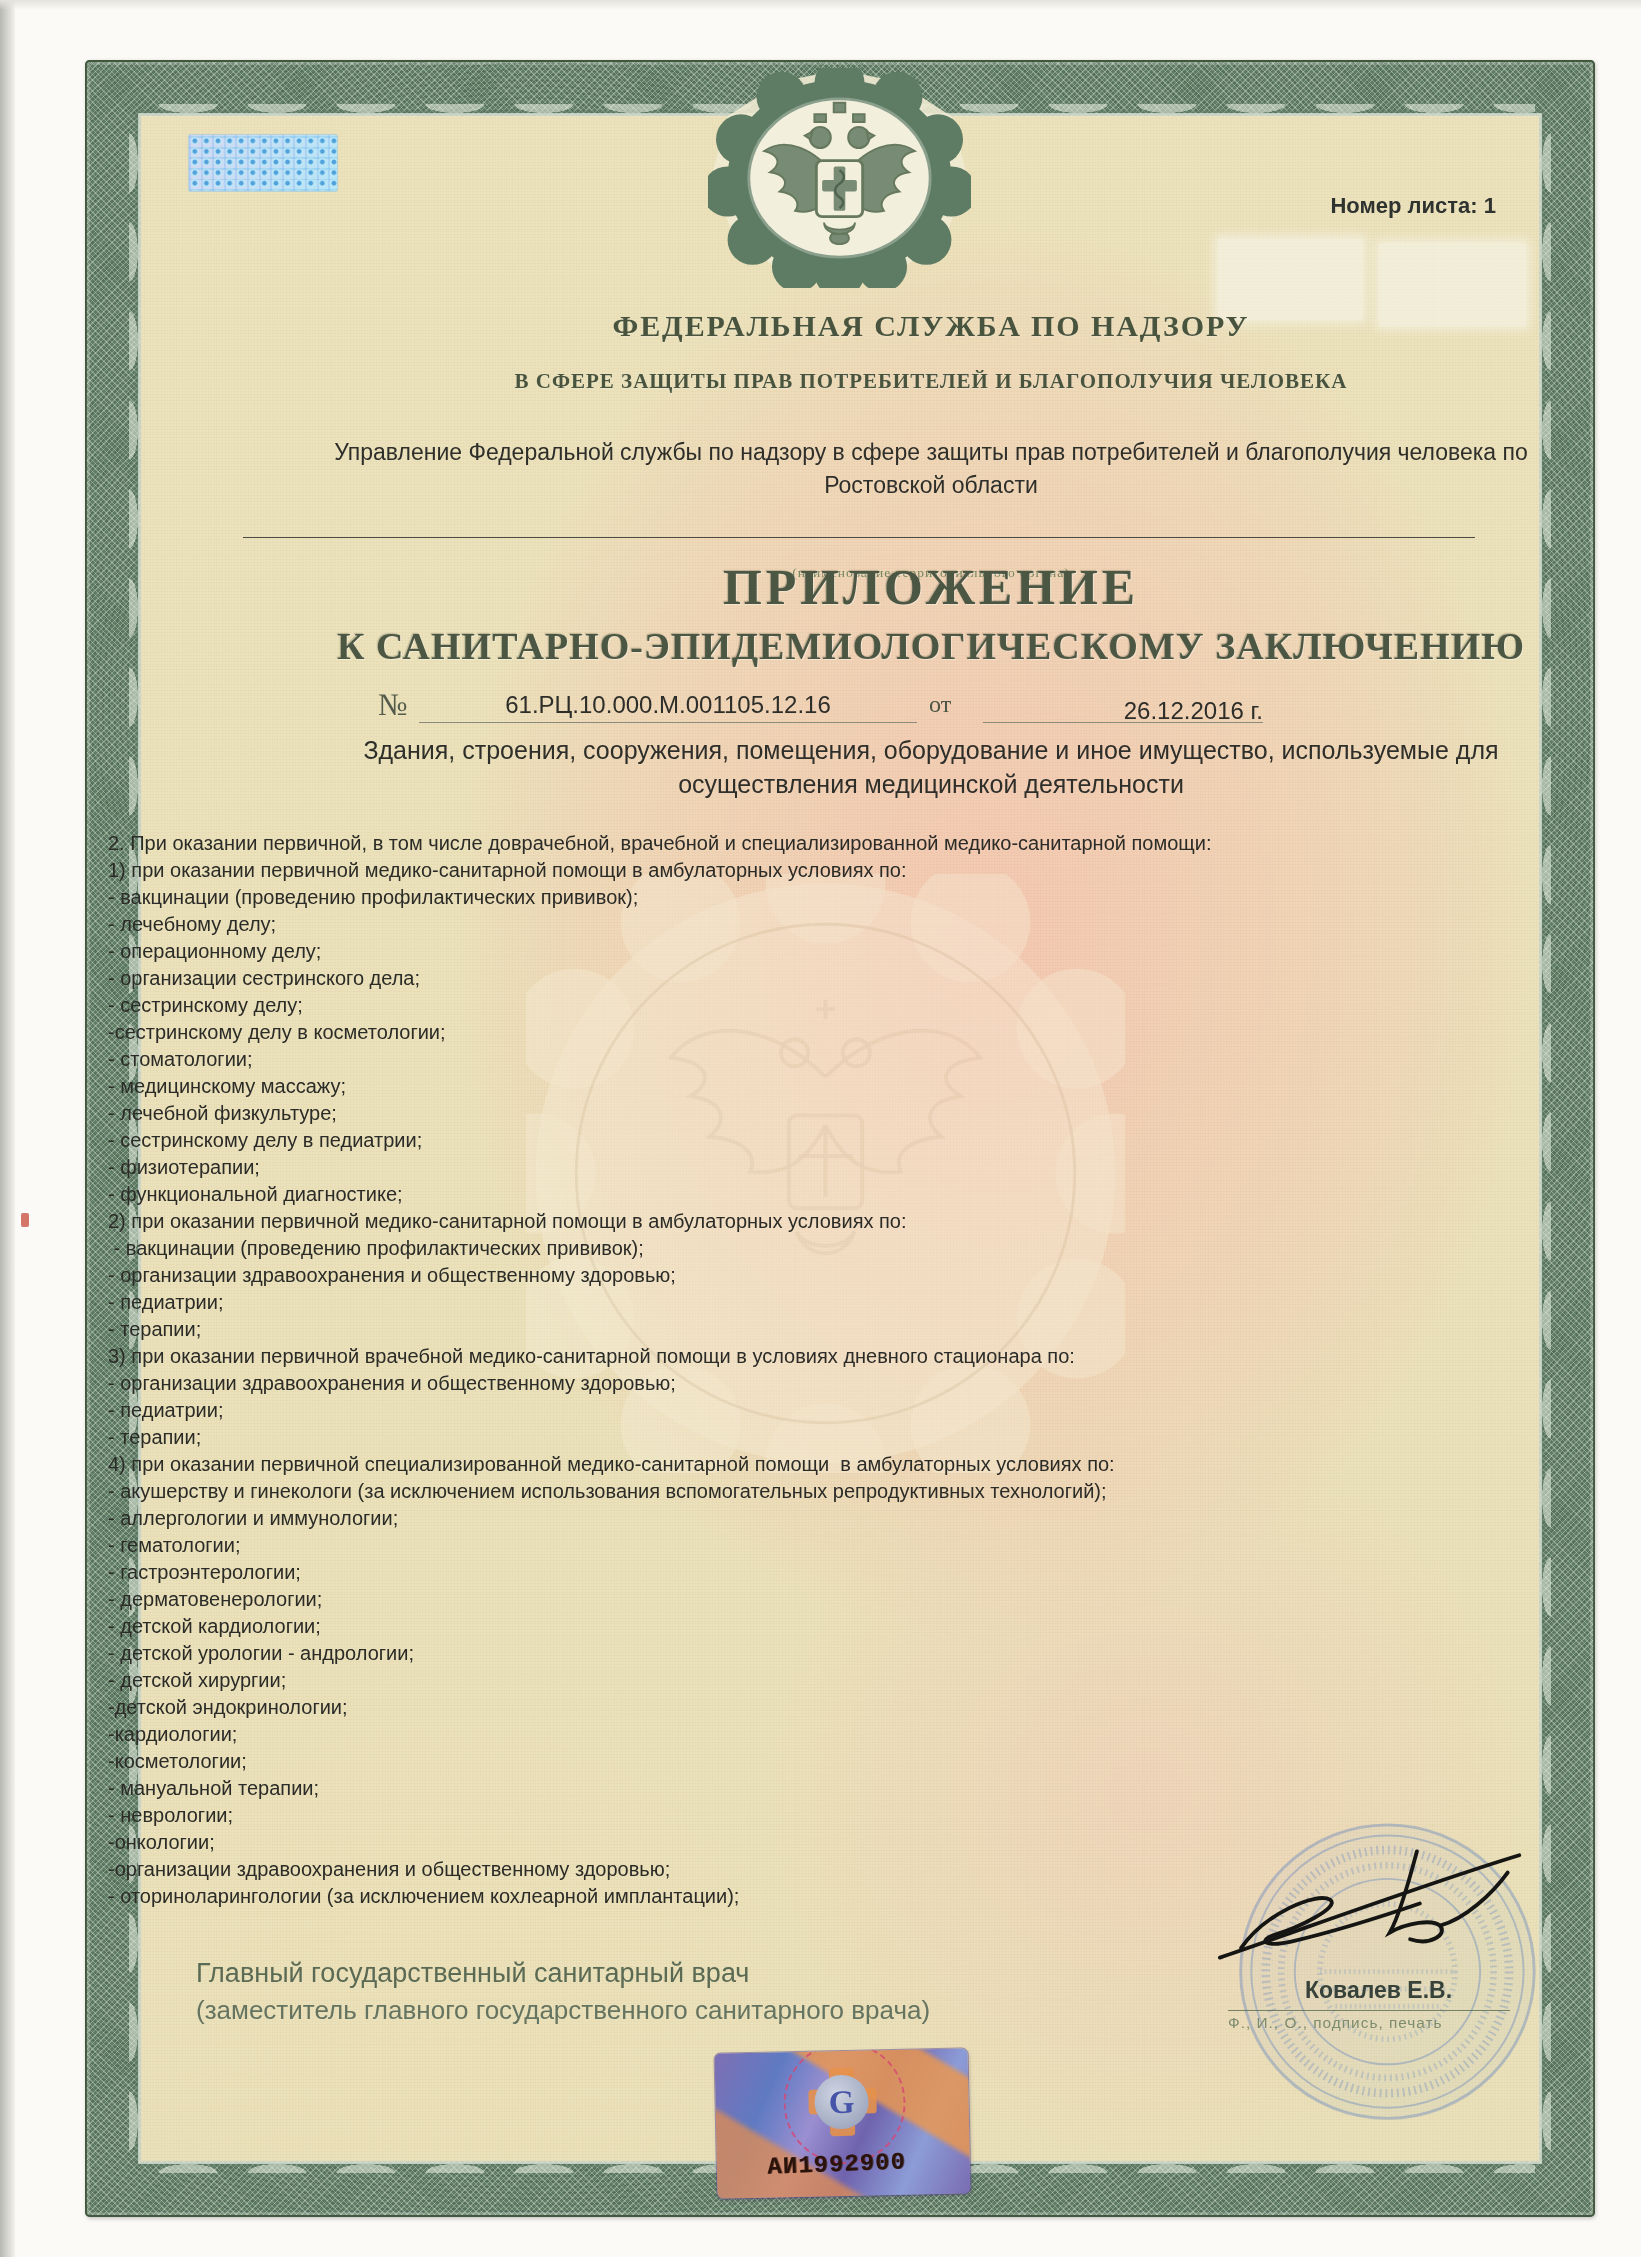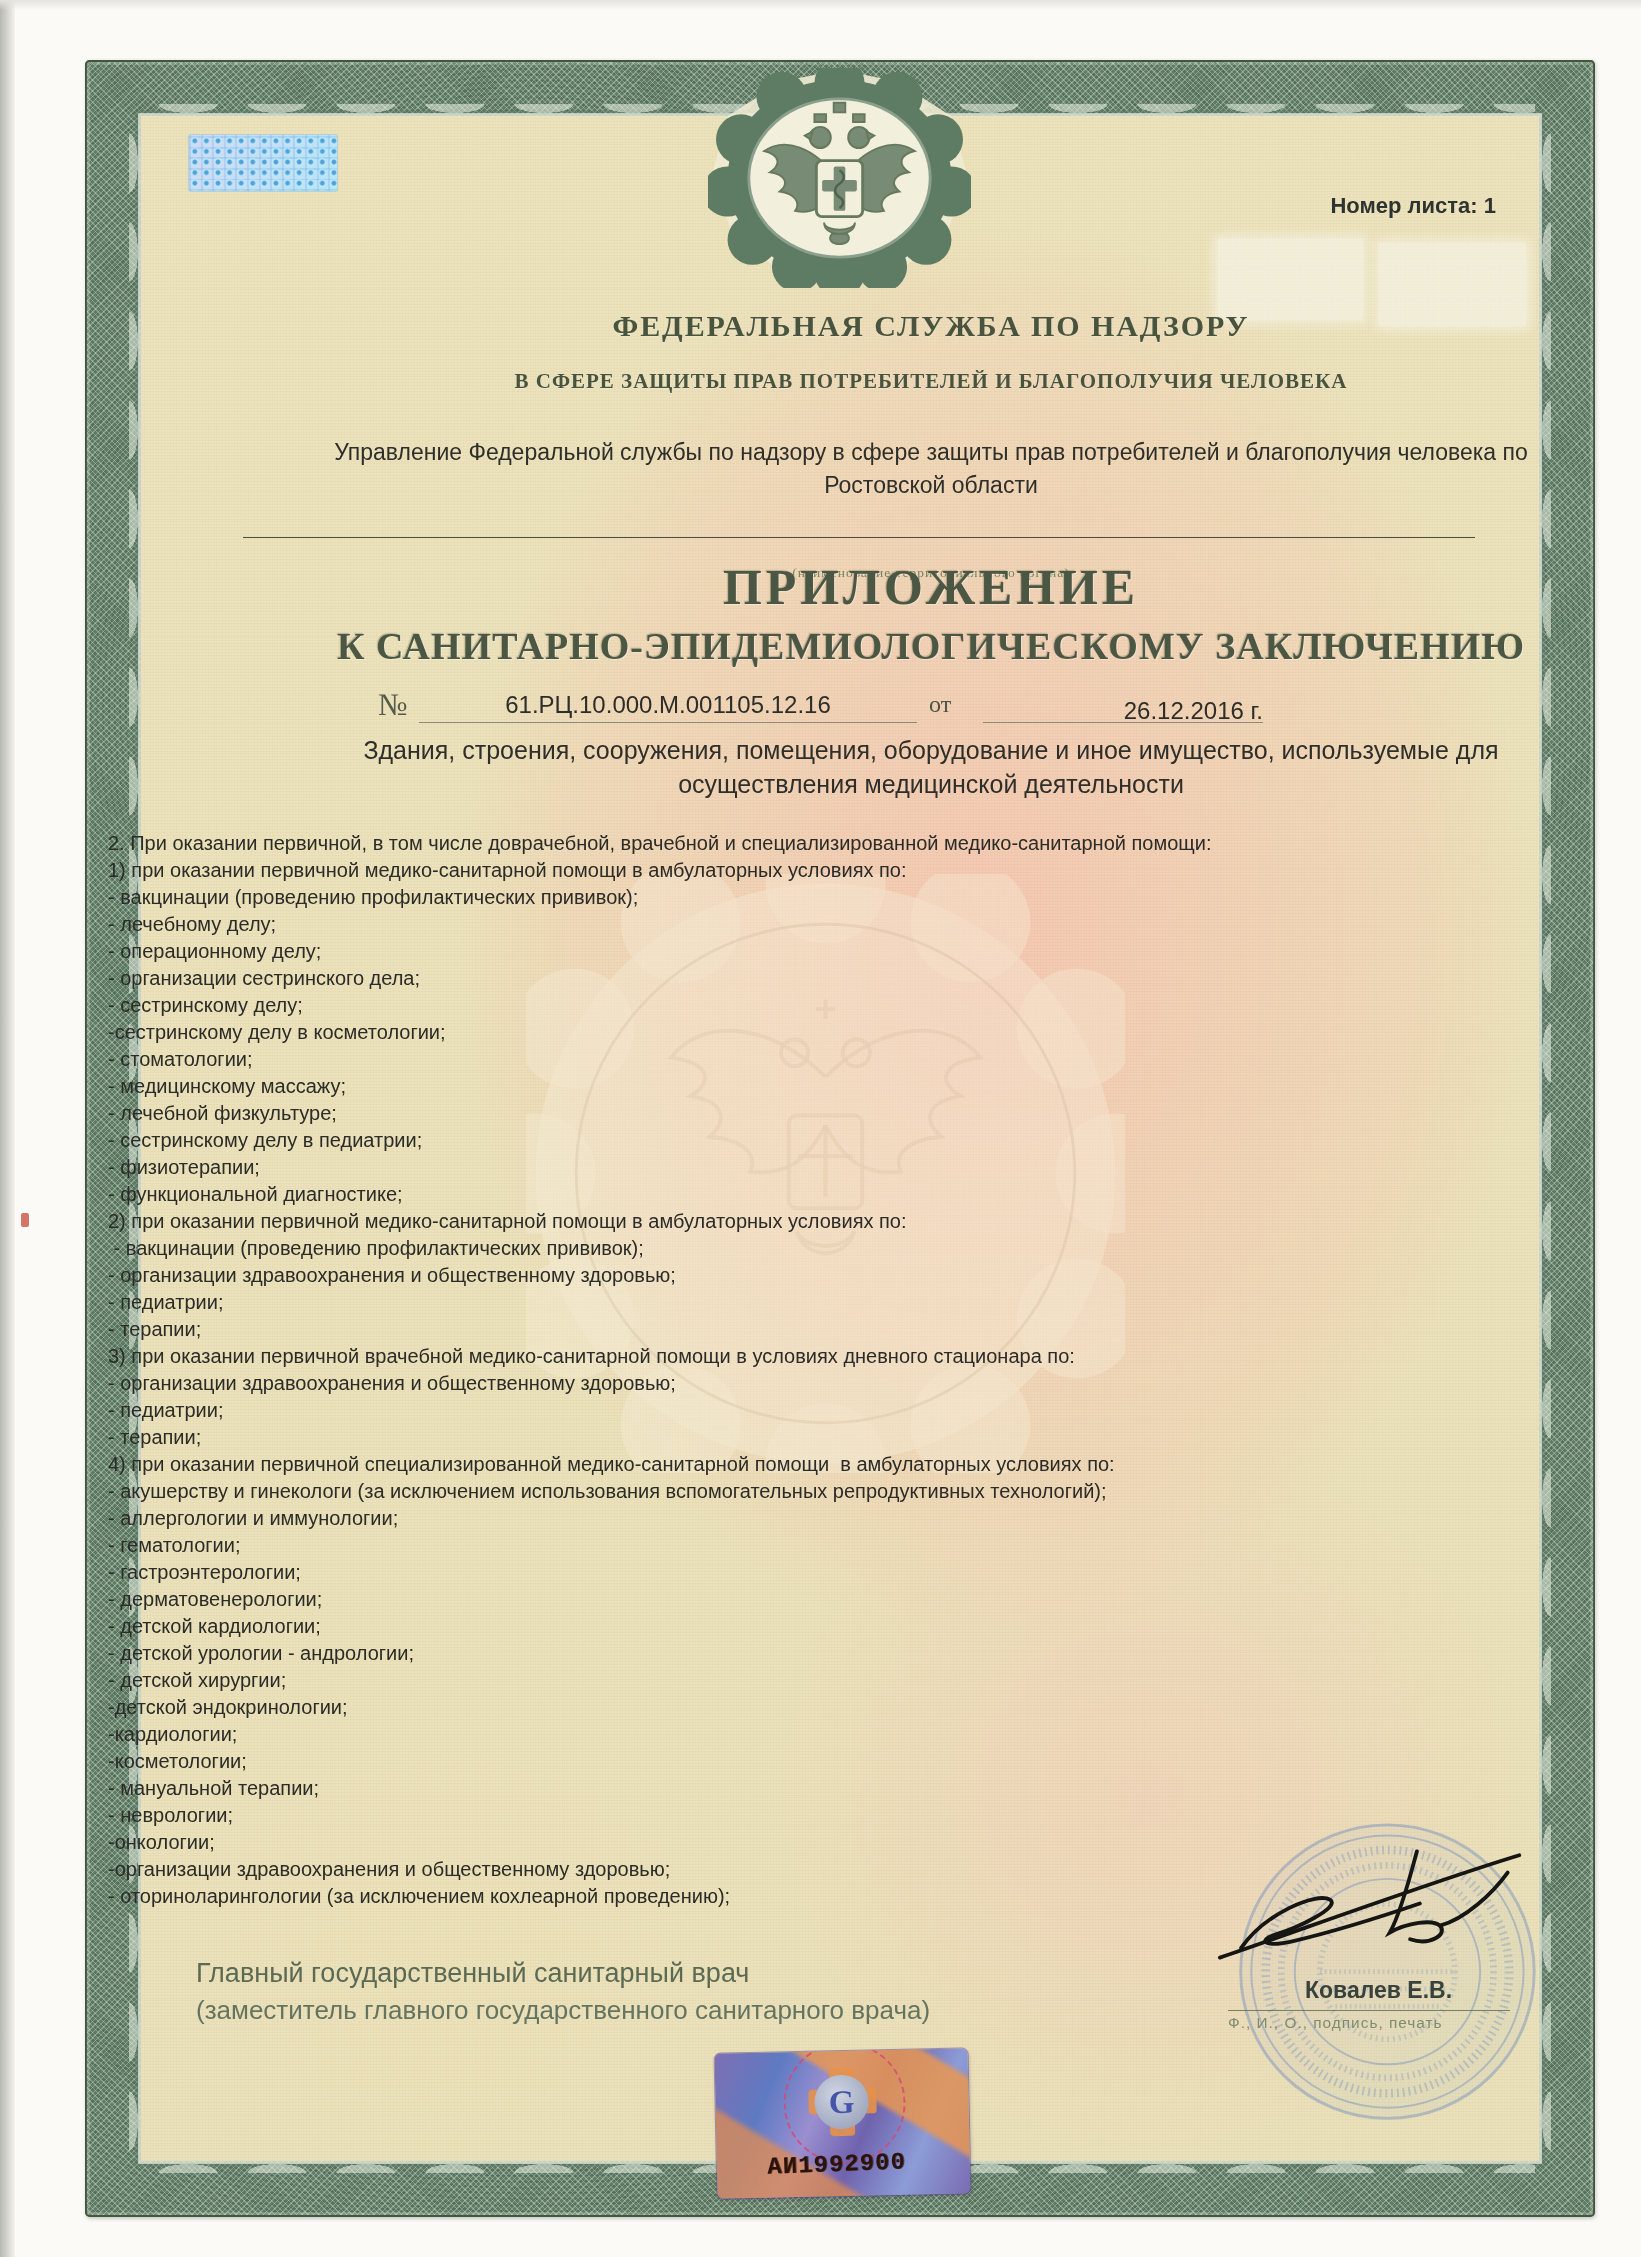--- a/index.html
+++ b/index.html
@@ -276,21 +276,21 @@
     <div class="body-line">- детской кардиологии;</div>
     <div class="body-line">- детской урологии - андрологии;</div>
     <div class="body-line">- детской хирургии;</div>
     <div class="body-line">-детской эндокринологии;</div>
     <div class="body-line">-кардиологии;</div>
     <div class="body-line">-косметологии;</div>
     <div class="body-line">- мануальной терапии;</div>
     <div class="body-line">- неврологии;</div>
     <div class="body-line">-онкологии;</div>
     <div class="body-line">-организации здравоохранения и общественному здоровью;</div>
-    <div class="body-line">- оториноларингологии (за исключением кохлеарной проведению);</div>
+    <div class="body-line">- оториноларингологии (за исключением кохлеарной имплантации);</div>
   </div>
 
 <div class="t" id="sig-role1">Главный государственный санитарный врач</div>
 <div class="t" id="sig-role2">(заместитель главного государственного санитарного врача)</div>
 
 <div id="stamp">
   <svg viewBox="0 0 320 330" width="309" height="319">
     <g fill="none" stroke="rgba(90,126,192,.38)">
       <circle cx="162" cy="162" r="152" stroke-width="3"></circle>
       <circle cx="162" cy="162" r="141" stroke-width="2"></circle>

